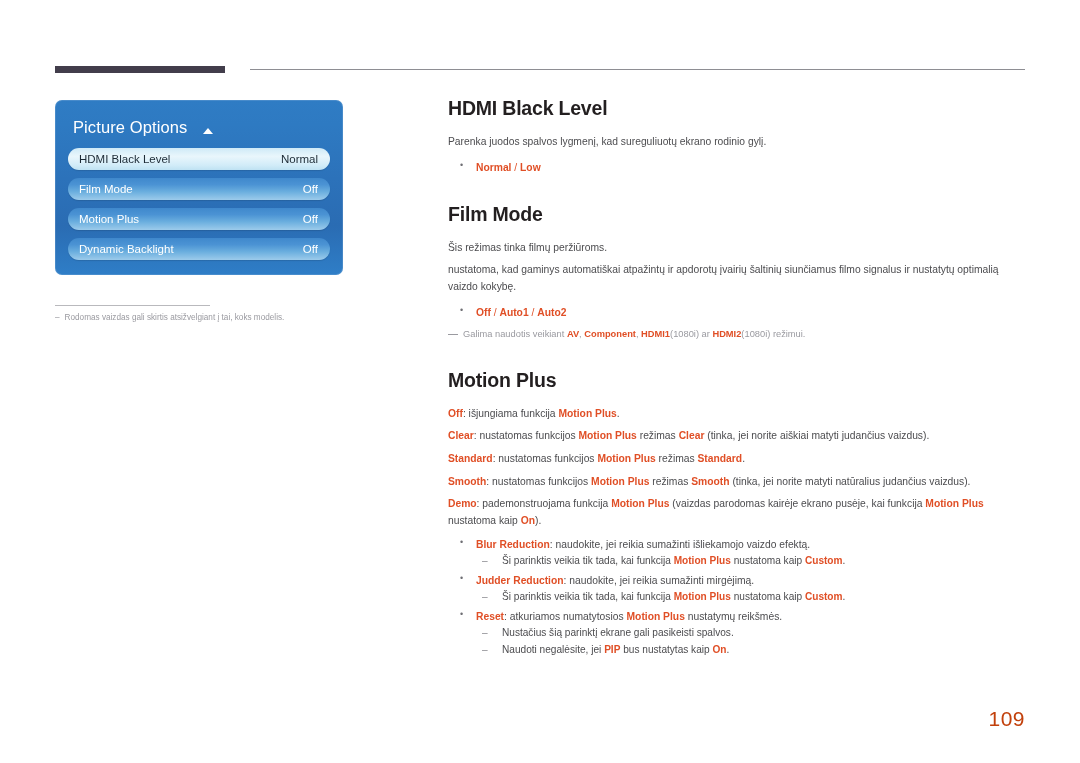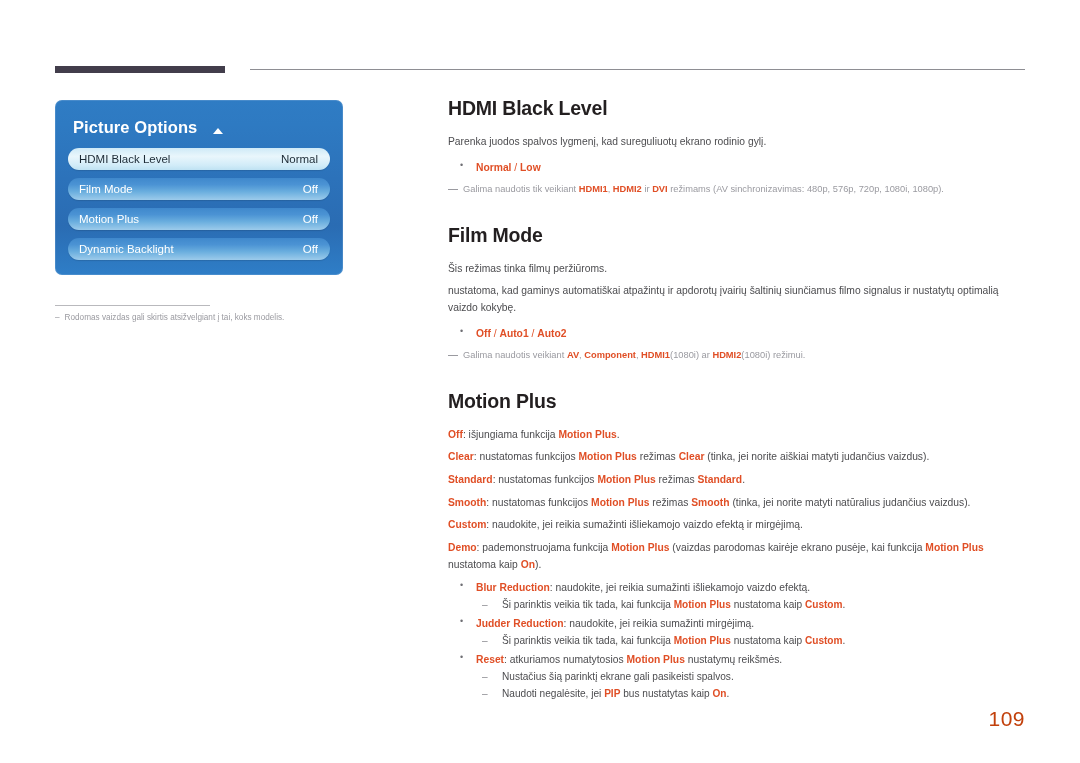--- a/index.html
+++ b/index.html
@@ -59,21 +59,20 @@
   .osd-title-row {
     display: flex;
     align-items: center;
     padding-left: 5px;
     height: 26px;
   }
   .osd-title {
     color: #ffffff;
     font-size: 16.5px;
     letter-spacing: 0.1px;
-    font-weight: bold;
   }
   .osd-caret {
     margin-left: 16px;
     margin-top: 7px;
     width: 0; height: 0;
     border-left: 5px solid transparent;
     border-right: 5px solid transparent;
     border-bottom: 6px solid #ffffff;
   }
 
@@ -250,21 +249,20 @@
 </div>
 
 <div class="right-col">
 
   <section class="sec-block">
     <h2 class="sec">HDMI Black Level</h2>
     <p class="body">Parenka juodos spalvos lygmenį, kad sureguliuotų ekrano rodinio gylį.</p>
     <ul class="bul">
       <li><span class="accent">Normal</span><span class="accent-plain"> / </span><span class="accent">Low</span></li>
     </ul>
-    <div class="note"><span>Galima naudotis tik veikiant </span><span class="accent">HDMI1</span><span>, </span><span class="accent">HDMI2</span><span> ir </span><span class="accent">DVI</span><span> režimams (AV sinchronizavimas: 480p, 576p, 720p, 1080i, 1080p).</span></div>
   </section>
 
   <section class="sec-block gap">
     <h2 class="sec">Film Mode</h2>
     <p class="body tight">Šis režimas tinka filmų peržiūroms.</p>
     <p class="body">nustatoma, kad gaminys automatiškai atpažintų ir apdorotų įvairių šaltinių siunčiamus filmo signalus ir nustatytų optimalią vaizdo kokybę.</p>
     <ul class="bul">
       <li><span class="accent">Off</span><span class="accent-plain"> / </span><span class="accent">Auto1</span><span class="accent-plain"> / </span><span class="accent">Auto2</span></li>
     </ul>
     <div class="note"><span>Galima naudotis veikiant </span><span class="accent">AV</span><span>, </span><span class="accent">Component</span><span>, </span><span class="accent">HDMI1</span><span>(1080i) ar </span><span class="accent">HDMI2</span><span>(1080i) režimui.</span></div>
@@ -275,21 +273,20 @@
 
 
     <p class="body tight"><span class="accent">Off</span><span>: išjungiama funkcija </span><span class="accent">Motion Plus</span><span>.</span></p>
 
     <p class="body tight"><span class="accent">Clear</span><span>: nustatomas funkcijos </span><span class="accent">Motion Plus</span><span> režimas </span><span class="accent">Clear</span><span> (tinka, jei norite aiškiai matyti judančius vaizdus).</span></p>
 
     <p class="body tight"><span class="accent">Standard</span><span>: nustatomas funkcijos </span><span class="accent">Motion Plus</span><span> režimas </span><span class="accent">Standard</span><span>.</span></p>
 
     <p class="body tight"><span class="accent">Smooth</span><span>: nustatomas funkcijos </span><span class="accent">Motion Plus</span><span>  režimas </span><span class="accent">Smooth</span><span> (tinka, jei norite matyti natūralius judančius vaizdus).</span></p>
 
-    <p class="body tight"><span class="accent">Custom</span><span>: naudokite, jei reikia sumažinti išliekamojo vaizdo efektą ir mirgėjimą.</span></p>
 
     <p class="body tight"><span class="accent">Demo</span><span>: pademonstruojama funkcija </span><span class="accent">Motion Plus</span><span> (vaizdas parodomas kairėje ekrano pusėje, kai funkcija </span><span class="accent">Motion Plus</span><span> nustatoma kaip </span><span class="accent">On</span><span>).</span></p>
 
     <ul class="bul">
       <li>
         <span class="accent">Blur Reduction</span><span>: naudokite, jei reikia sumažinti išliekamojo vaizdo efektą.</span>
         <ul class="dash">
           <li><span>Ši parinktis veikia tik tada, kai funkcija </span><span class="accent">Motion Plus</span><span> nustatoma kaip </span><span class="accent">Custom</span><span>.</span></li>
         </ul>
       </li>

